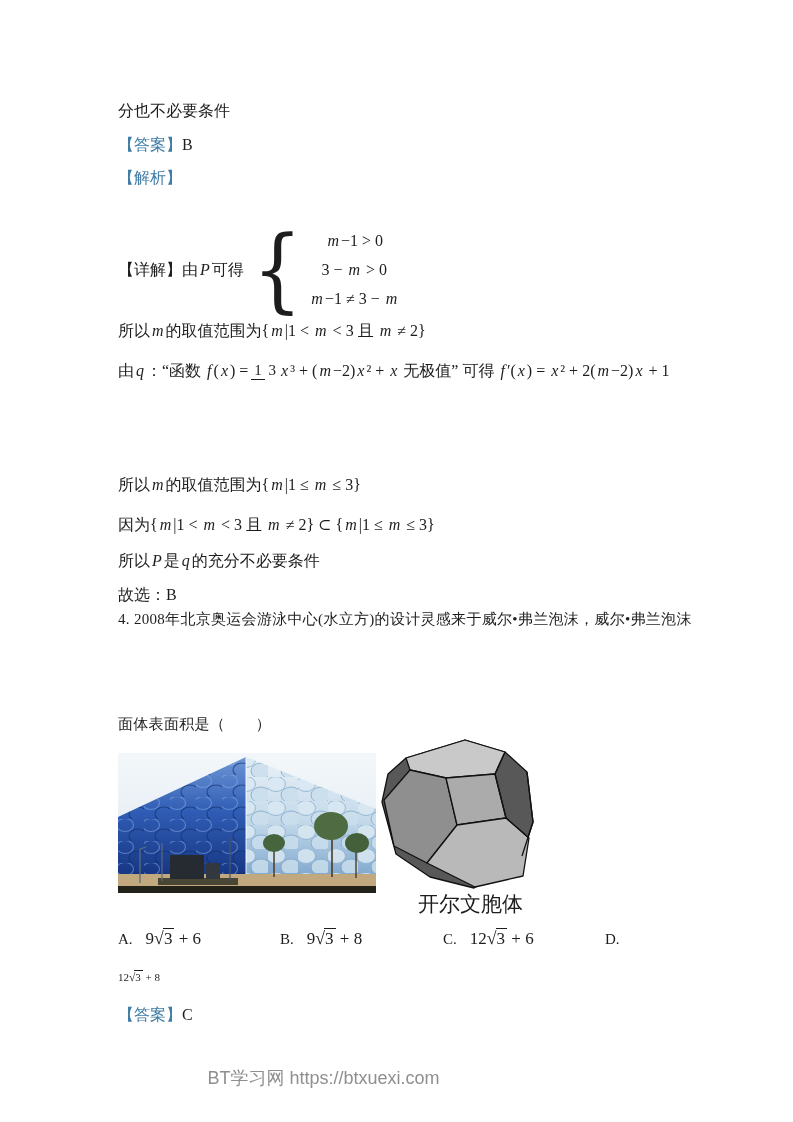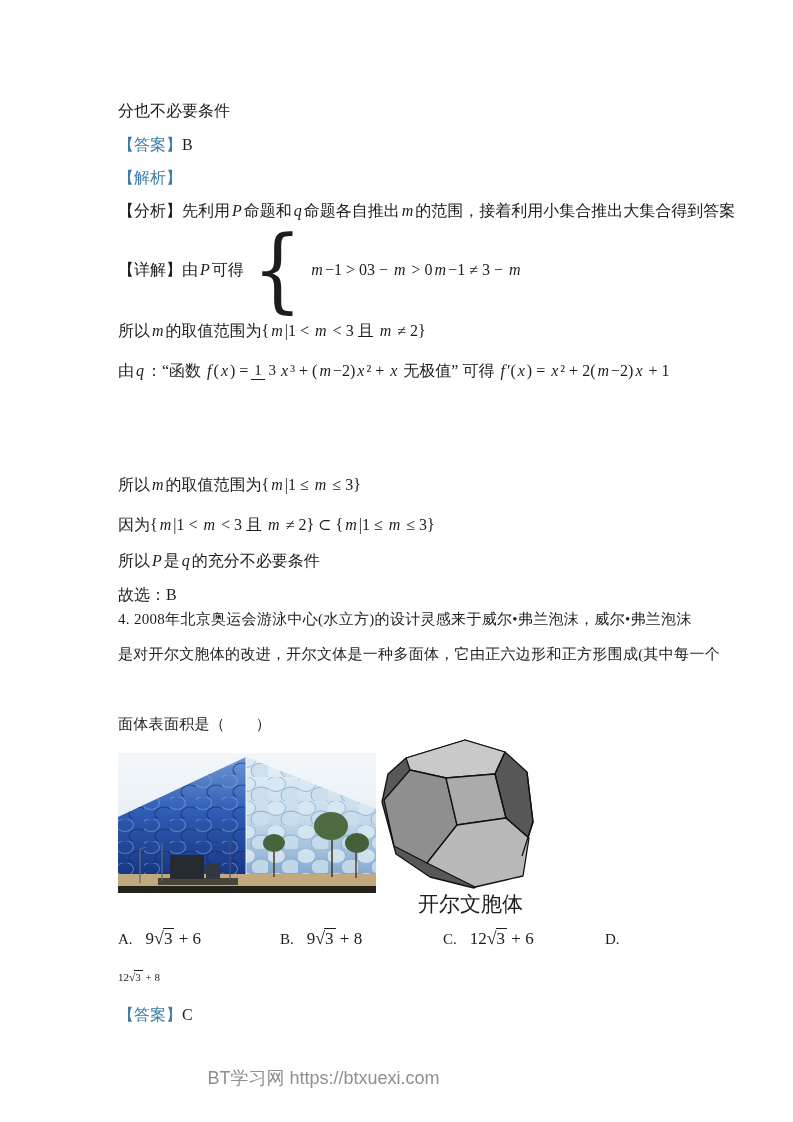--- a/index.html
+++ b/index.html
@@ -12,21 +12,21 @@
   .line { position:absolute; left:118px; white-space:nowrap; line-height:22px; }
   .line span { display:inline; }
   .cn  { font-style:normal; }
   .m   { font-style:italic; padding:0 2px; font-family:"Liberation Serif","DejaVu Serif",serif; }
   .lbl { color:#3e7ca6; }
   .flexrow { display:flex; align-items:center; }
   
   .sys { height:88px; }
   .brace { font-family:"DejaVu Serif",serif; font-size:92px; font-weight:400;
            line-height:88px; margin:0 3px 0 4px; transform:scaleX(.85); color:#1d1d1d; }
-  .eqs { display:flex; flex-direction:row; justify-content:space-between;
+  .eqs { display:flex; flex-direction:column; justify-content:space-between;
          height:84px; align-items:center; padding:1px 0; }
   .eq  { line-height:26px; }
   
   .frac { display:inline-block; text-align:center; line-height:1.15; margin:8px 3px; font-size:15px; }
   .fnum { display:block; border-bottom:1.3px solid #1d1d1d; padding:0 3px 1px 3px; }
   .fden { display:block; padding-top:1px; }
   .qline { height:50px; }
   
   .qpar { font-size:15px; letter-spacing:.3px; }
   
@@ -45,21 +45,20 @@
             font-size:18px; color:#8f8f8f; }
 </style>
 </head>
 <body>
 
 <div class="page">
 
   <div class="line" style="top:100px"><span class="cn">分也不必要条件</span></div>
   <div class="line" style="top:134px"><span class="lbl">【答案】</span><span class="cn">B</span></div>
   <div class="line" style="top:167px"><span class="lbl">【解析】</span></div>
-  <div class="line" style="top:200px"><span class="cn">【分析】先利用</span><span class="m">P</span><span class="cn">命题和</span><span class="m">q</span><span class="cn">命题各自推出</span><span class="m">m</span><span class="cn">的范围，接着利用小集合推出大集合得到答案</span></div>
 
   <div class="line flexrow sys" style="top:226px">
     <span><span class="cn">【详解】由</span><span class="m">P</span><span class="cn">可得</span></span>
     <span class="brace">{</span>
     <div class="eqs">
       <div class="eq"><span class="m">m</span><span class="cn">−1 &gt; 0</span></div>
       <div class="eq"><span class="cn">3 − </span><span class="m">m</span><span class="cn"> &gt; 0</span></div>
       <div class="eq"><span class="m">m</span><span class="cn">−1 ≠ 3 − </span><span class="m">m</span></div>
     </div>
   </div>
@@ -74,21 +73,20 @@
     </span>
     <span><span class="m">x</span><span class="cn">³ + (</span><span class="m">m</span><span class="cn">−2)</span><span class="m">x</span><span class="cn">² + </span><span class="m">x</span><span class="cn"> 无极值” 可得 </span><span class="m">f</span><span class="cn">′(</span><span class="m">x</span><span class="cn">) = </span><span class="m">x</span><span class="cn">² + 2(</span><span class="m">m</span><span class="cn">−2)</span><span class="m">x</span><span class="cn"> + 1</span></span>
   </div>
 
   <div class="line" style="top:474px"><span class="cn">所以</span><span class="m">m</span><span class="cn">的取值范围为{</span><span class="m">m</span><span class="cn">|1 ≤ </span><span class="m">m</span><span class="cn"> ≤ 3}</span></div>
   <div class="line" style="top:514px"><span class="cn">因为{</span><span class="m">m</span><span class="cn">|1 &lt; </span><span class="m">m</span><span class="cn"> &lt; 3 且 </span><span class="m">m</span><span class="cn"> ≠ 2} ⊂ {</span><span class="m">m</span><span class="cn">|1 ≤ </span><span class="m">m</span><span class="cn"> ≤ 3}</span></div>
   <div class="line" style="top:550px"><span class="cn">所以</span><span class="m">P</span><span class="cn">是</span><span class="m">q</span><span class="cn">的充分不必要条件</span></div>
   <div class="line" style="top:584px"><span class="cn">故选：B</span></div>
 
   <div class="line qpar" style="top:608px">4. 2008年北京奥运会游泳中心(水立方)的设计灵感来于威尔•弗兰泡沫，威尔•弗兰泡沫</div>
-  <div class="line qpar" style="top:643px">是对开尔文胞体的改进，开尔文体是一种多面体，它由正六边形和正方形围成(其中每一个</div>
   <div class="line qpar" style="top:713px">面体表面积是（　　）</div>
 
   <svg class="img-abs" style="left:118px;top:753px" width="258" height="140" viewBox="0 0 258 140">
     <defs>
       <linearGradient id="skyg" x1="0" y1="0" x2="0" y2="1">
         <stop offset="0" stop-color="#f3f7fa"></stop>
           <stop offset="1" stop-color="#dde8f0"></stop>
       </linearGradient>
       <linearGradient id="lfg" x1="0" y1="0" x2="0" y2="1">
         <stop offset="0" stop-color="#6e97d6"></stop>

